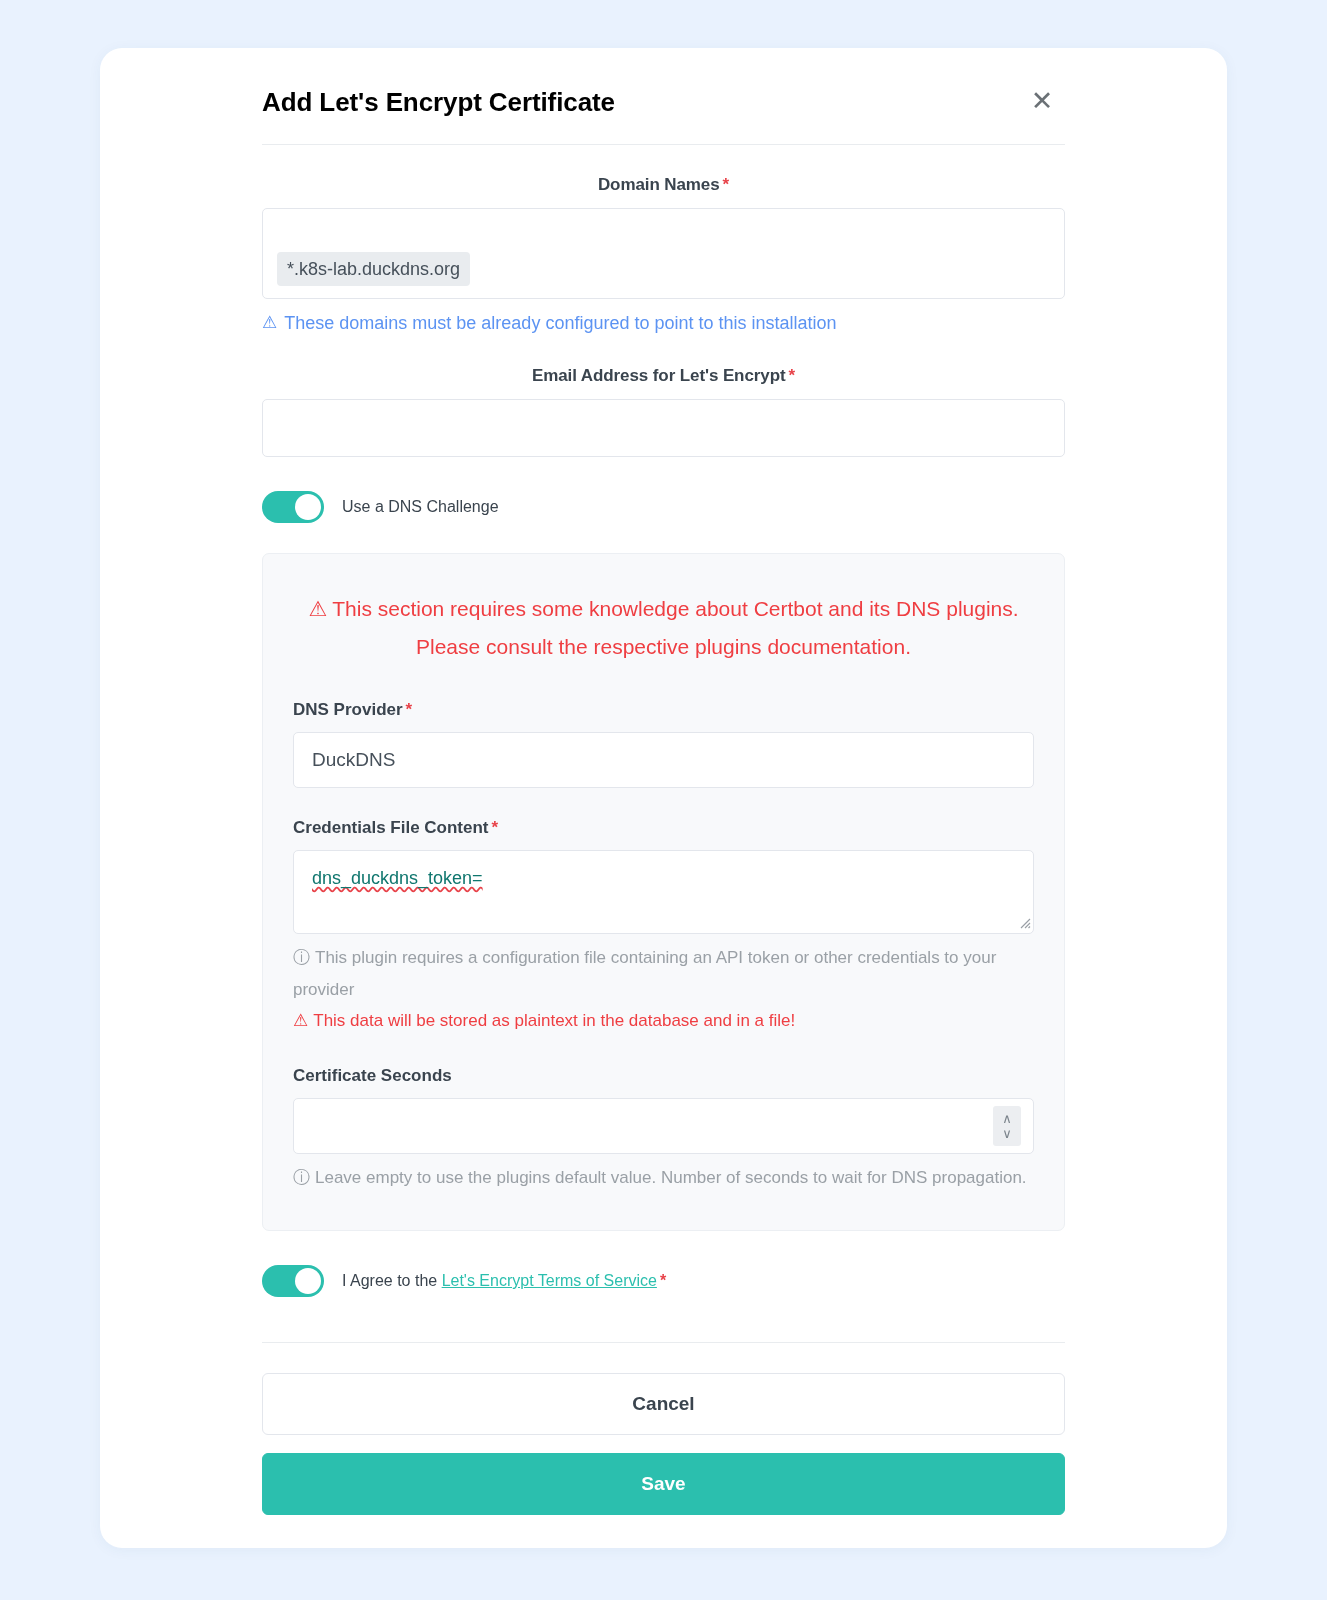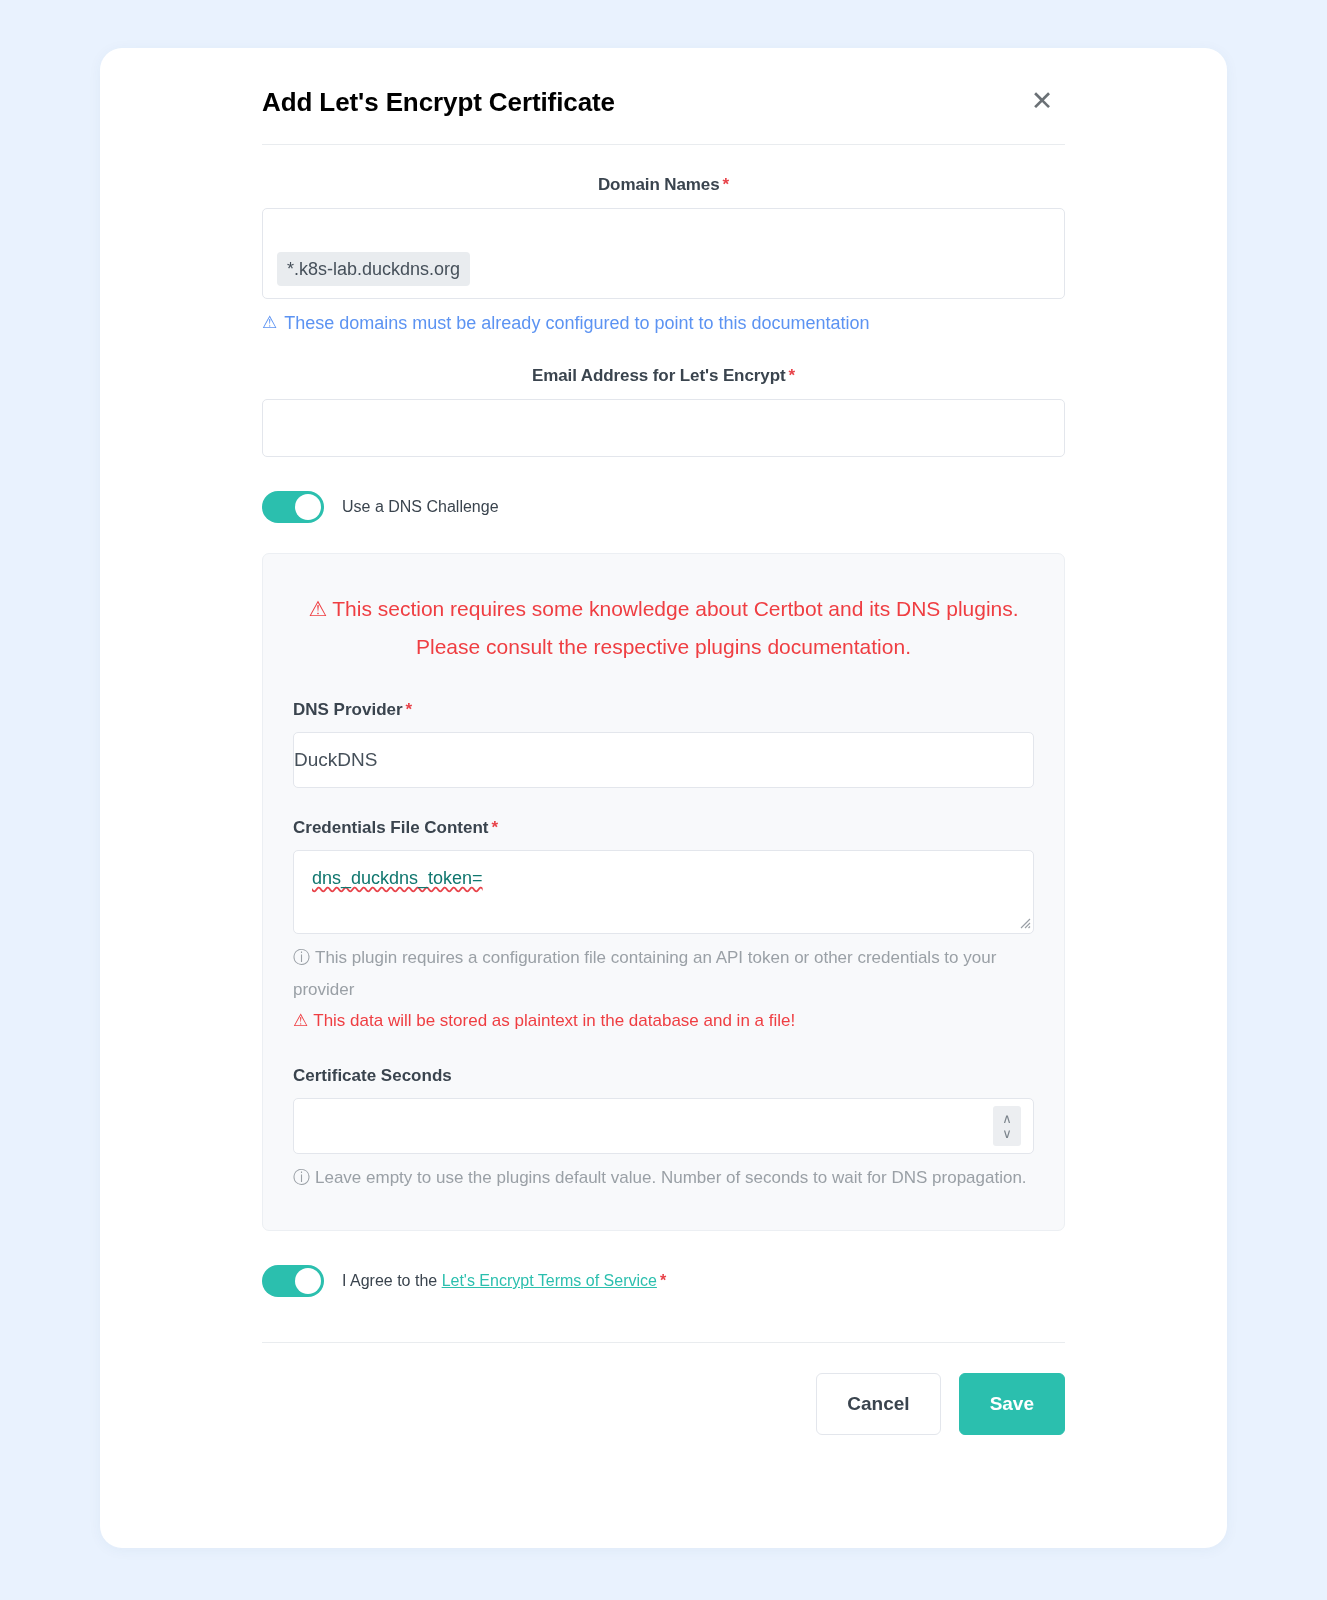--- a/index.html
+++ b/index.html
@@ -155,21 +155,21 @@
     margin: 0 0 12px 0;
   }
   .panel-input {
     width: 100%;
     height: 56px;
     border: 1px solid #e3e6ec;
     border-radius: 5px;
     background: #fff;
     font-size: 19px;
     color: #46505a;
-    padding: 0 0;
+    padding: 0 18px;
     font-family: "Liberation Sans", sans-serif;
     display: flex; align-items: center;
   }
   .ta-wrap { position: relative; }
   .panel-textarea {
     width: 100%;
     height: 84px;
     border: 1px solid #e3e6ec;
     border-radius: 5px;
     background: #fff;
@@ -223,21 +223,21 @@
     cursor: pointer;
   }
   
   .footer-divider {
     height: 1px;
     background: #e9ecef;
     margin: 45px 162px 0 162px;
   }
   .modal-footer {
     padding: 30px 162px 0 162px;
-    display: flex; justify-content: flex-end; gap: 18px;
+    display: flex; justify-content: flex-end; gap: 18px; flex-direction: column;
   }
   .btn {
     font-size: 19px;
     font-weight: bold;
     border-radius: 6px;
     height: 62px;
     padding: 0 30px;
     cursor: pointer;
     font-family: "Liberation Sans", sans-serif;
   }
@@ -268,21 +268,21 @@
 
     <div class="modal-body">
 
       <div>
         <label class="field-label"><span>Domain Names</span><span class="req">*</span></label>
         <div class="tag-input">
           <span class="tag">*.k8s-lab.duckdns.org</span>
         </div>
         <p class="hint-blue">
           <span class="tri">⚠</span>
-          <span>These domains must be already configured to point to this documentation</span>
+          <span>These domains must be already configured to point to this installation</span>
         </p>
       </div>
 
       <div class="gap-30"></div>
 
       <div>
         <label class="field-label"><span>Email Address for Let's Encrypt</span><span class="req">*</span></label>
         <input class="text-input" type="text" value="" style="">
       </div>
 

